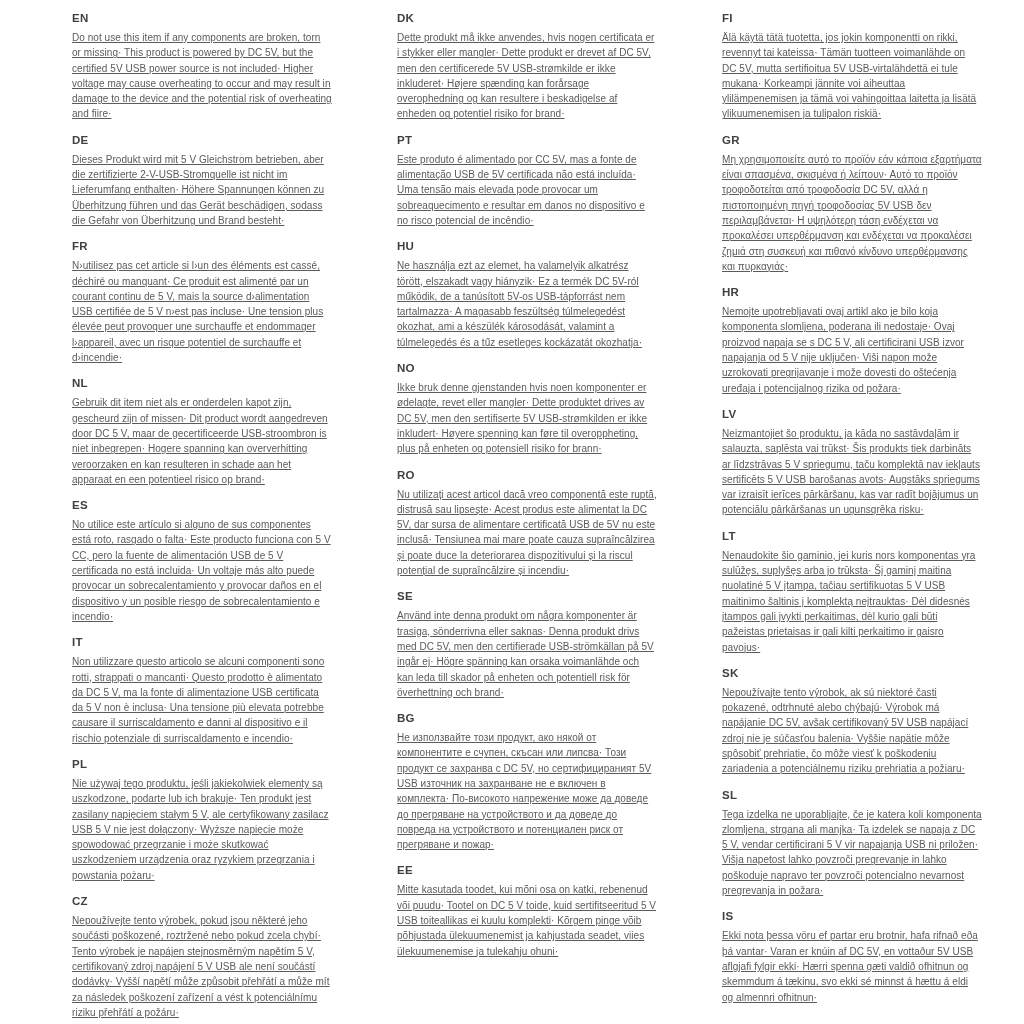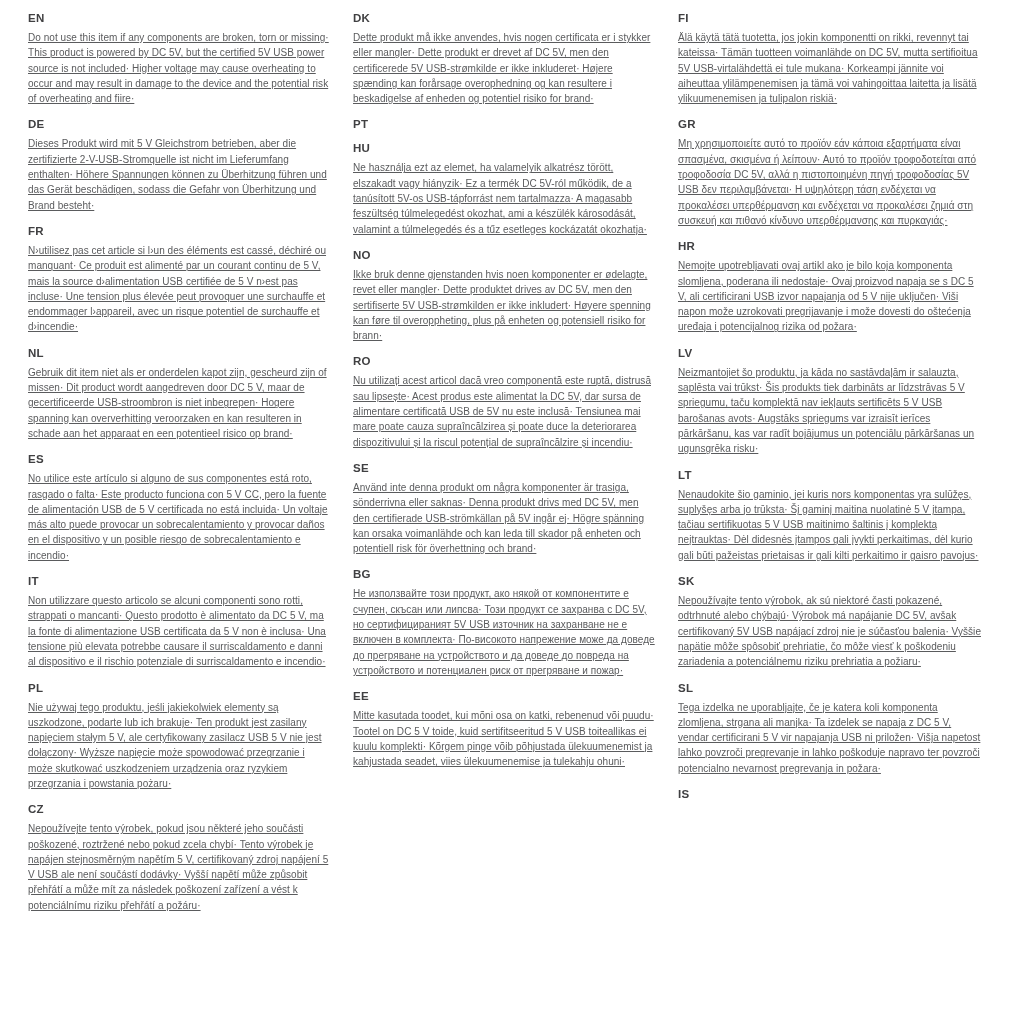--- a/index.html
+++ b/index.html
@@ -20,20 +20,21 @@
   .columns {
     display: flex;
     gap: 21px;
   }
   .column {
     flex: 0 0 304px;
     width: 304px;
   }
   .section {
     margin-bottom: 12px;
+    margin-left: 44px;
   }
   .code {
     font-size: 11.5px;
     font-weight: bold;
     color: #404042;
     margin: 0 0 6px 0;
     letter-spacing: 0.3px;
   }
   .text {
     font-size: 10px;
@@ -83,20 +84,21 @@
           <p class="text">Nepoužívejte tento výrobek, pokud jsou některé jeho součásti poškozené, roztržené nebo pokud zcela chybí· Tento výrobek je napájen stejnosměrným napětím 5 V, certifikovaný zdroj napájení 5 V USB ale není součástí dodávky· Vyšší napětí může způsobit přehřátí a může mít za následek poškození zařízení a vést k potenciálnímu riziku přehřátí a požáru·</p>
         </div>
       </div>
       <div class="column">
         <div class="section">
           <div class="code">DK</div>
           <p class="text">Dette produkt må ikke anvendes, hvis nogen certificata er i stykker eller mangler· Dette produkt er drevet af DC 5V, men den certificerede 5V USB-strømkilde er ikke inkluderet· Højere spænding kan forårsage overophedning og kan resultere i beskadigelse af enheden og potentiel risiko for brand·</p>
         </div>
         <div class="section">
           <div class="code">PT</div>
+          <p class="text">Este produto é alimentado por CC 5V, mas a fonte de alimentação USB de 5V certificada não está incluída· Uma tensão mais elevada pode provocar um sobreaquecimento e resultar em danos no dispositivo e no risco potencial de incêndio·</p>
         </div>
         <div class="section">
           <div class="code">HU</div>
           <p class="text">Ne használja ezt az elemet, ha valamelyik alkatrész törött, elszakadt vagy hiányzik· Ez a termék DC 5V-ról működik, de a tanúsított 5V-os USB-tápforrást nem tartalmazza· A magasabb feszültség túlmelegedést okozhat, ami a készülék károsodását, valamint a túlmelegedés és a tűz esetleges kockázatát okozhatja·</p>
         </div>
         <div class="section">
           <div class="code">NO</div>
           <p class="text">Ikke bruk denne gjenstanden hvis noen komponenter er ødelagte, revet eller mangler· Dette produktet drives av DC 5V, men den sertifiserte 5V USB-strømkilden er ikke inkludert· Høyere spenning kan føre til overoppheting, plus på enheten og potensiell risiko for brann·</p>
         </div>
         <div class="section">
@@ -140,16 +142,17 @@
         <div class="section">
           <div class="code">SK</div>
           <p class="text">Nepoužívajte tento výrobok, ak sú niektoré časti pokazené, odtrhnuté alebo chýbajú· Výrobok má napájanie DC 5V, avšak certifikovaný 5V USB napájací zdroj nie je súčasťou balenia· Vyššie napätie môže spôsobiť prehriatie, čo môže viesť k poškodeniu zariadenia a potenciálnemu riziku prehriatia a požiaru·</p>
         </div>
         <div class="section">
           <div class="code">SL</div>
           <p class="text">Tega izdelka ne uporabljajte, če je katera koli komponenta zlomljena, strgana ali manjka· Ta izdelek se napaja z DC 5 V, vendar certificirani 5 V vir napajanja USB ni priložen· Višja napetost lahko povzroči pregrevanje in lahko poškoduje napravo ter povzroči potencialno nevarnost pregrevanja in požara·</p>
         </div>
         <div class="section">
           <div class="code">IS</div>
+          <p class="text">Ekki nota þessa vöru ef partar eru brotnir, hafa rifnað eða þá vantar· Varan er knúin af DC 5V, en vottaður 5V USB aflgjafi fylgir ekki· Hærri spenna gæti valdið ofhitnun og skemmdum á tækinu, svo ekki sé minnst á hættu á eldi og almennri ofhitnun·</p>
         </div>
       </div>
     </div>
 </div>
 
 </body></html>

